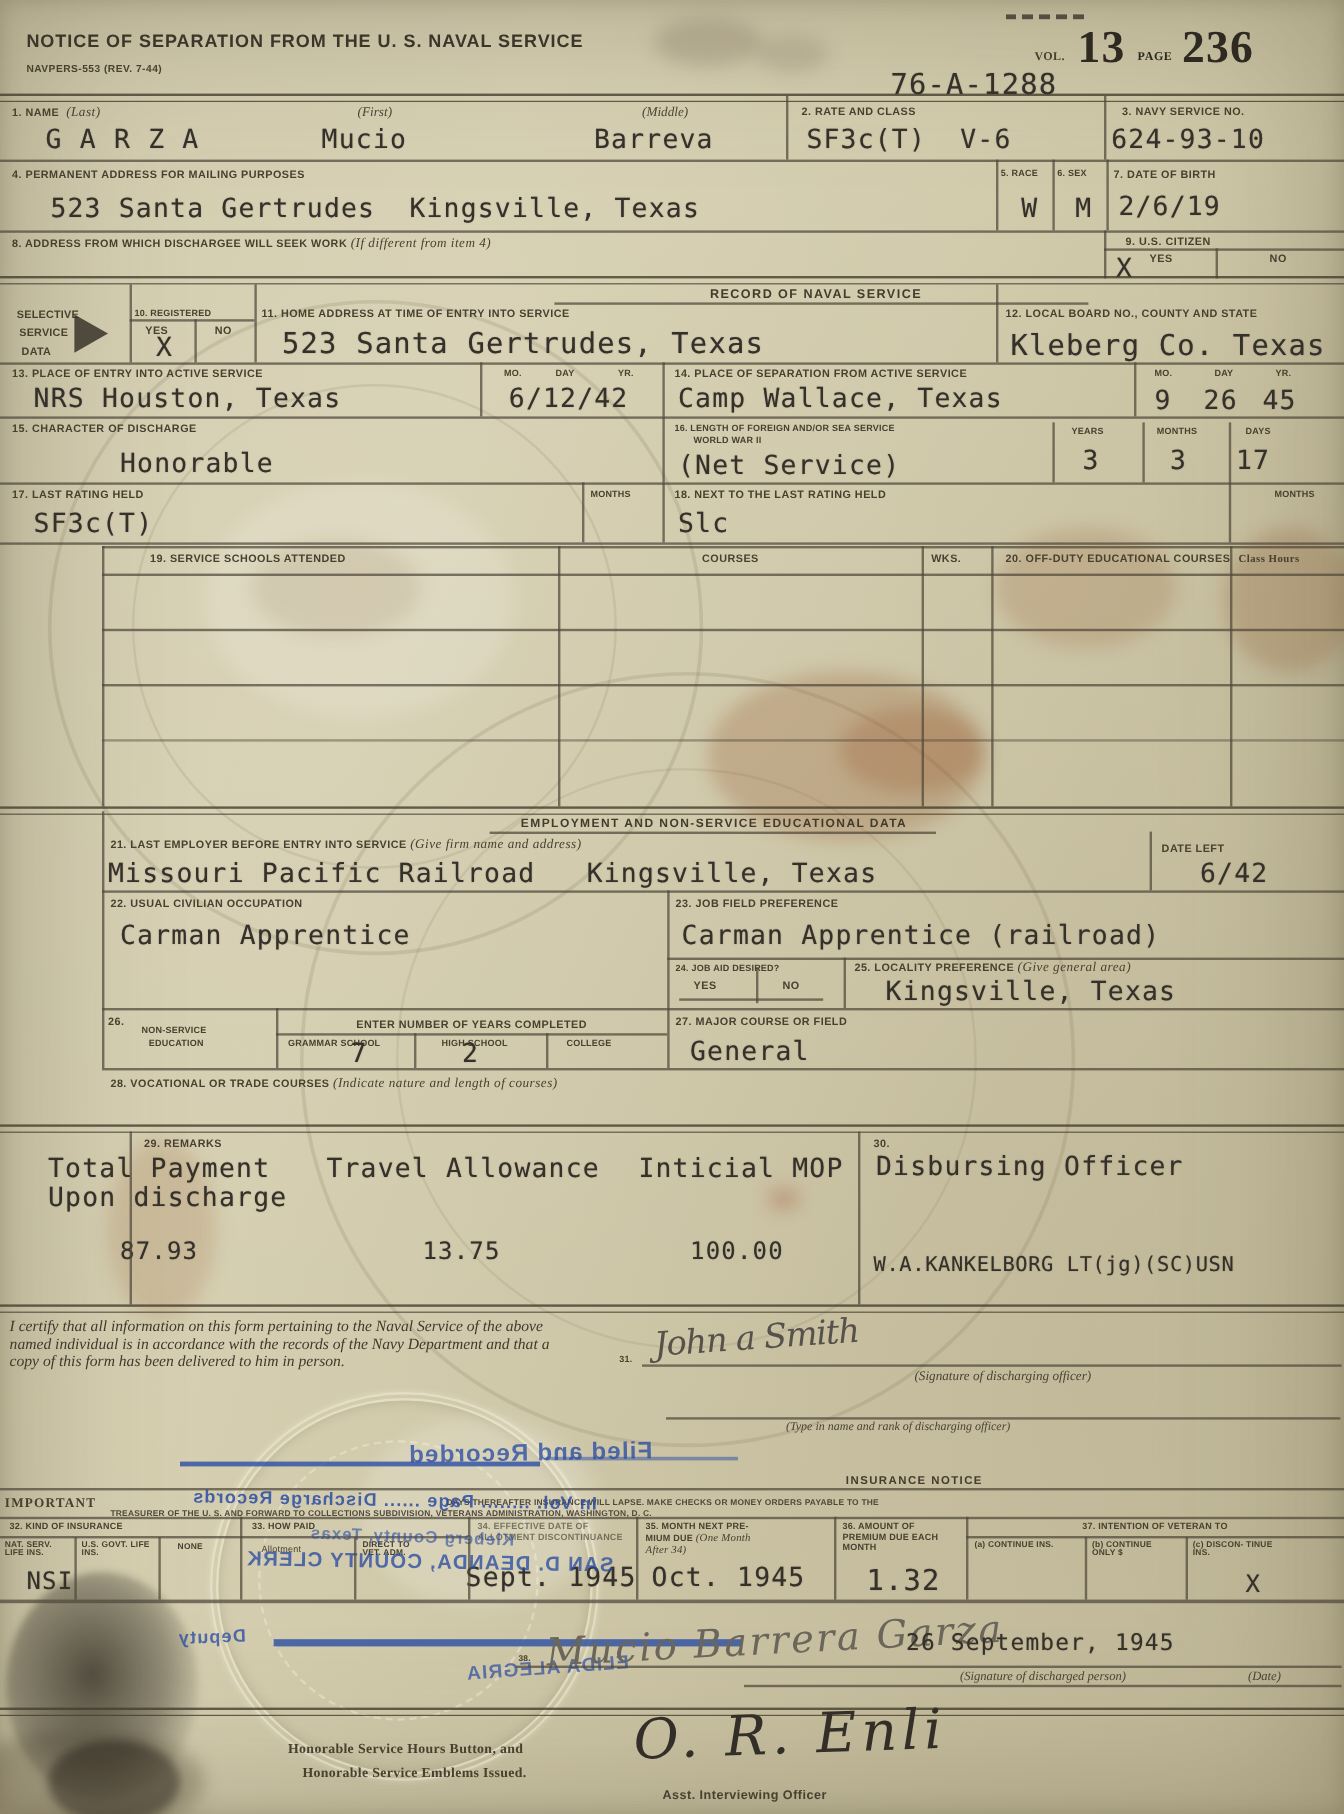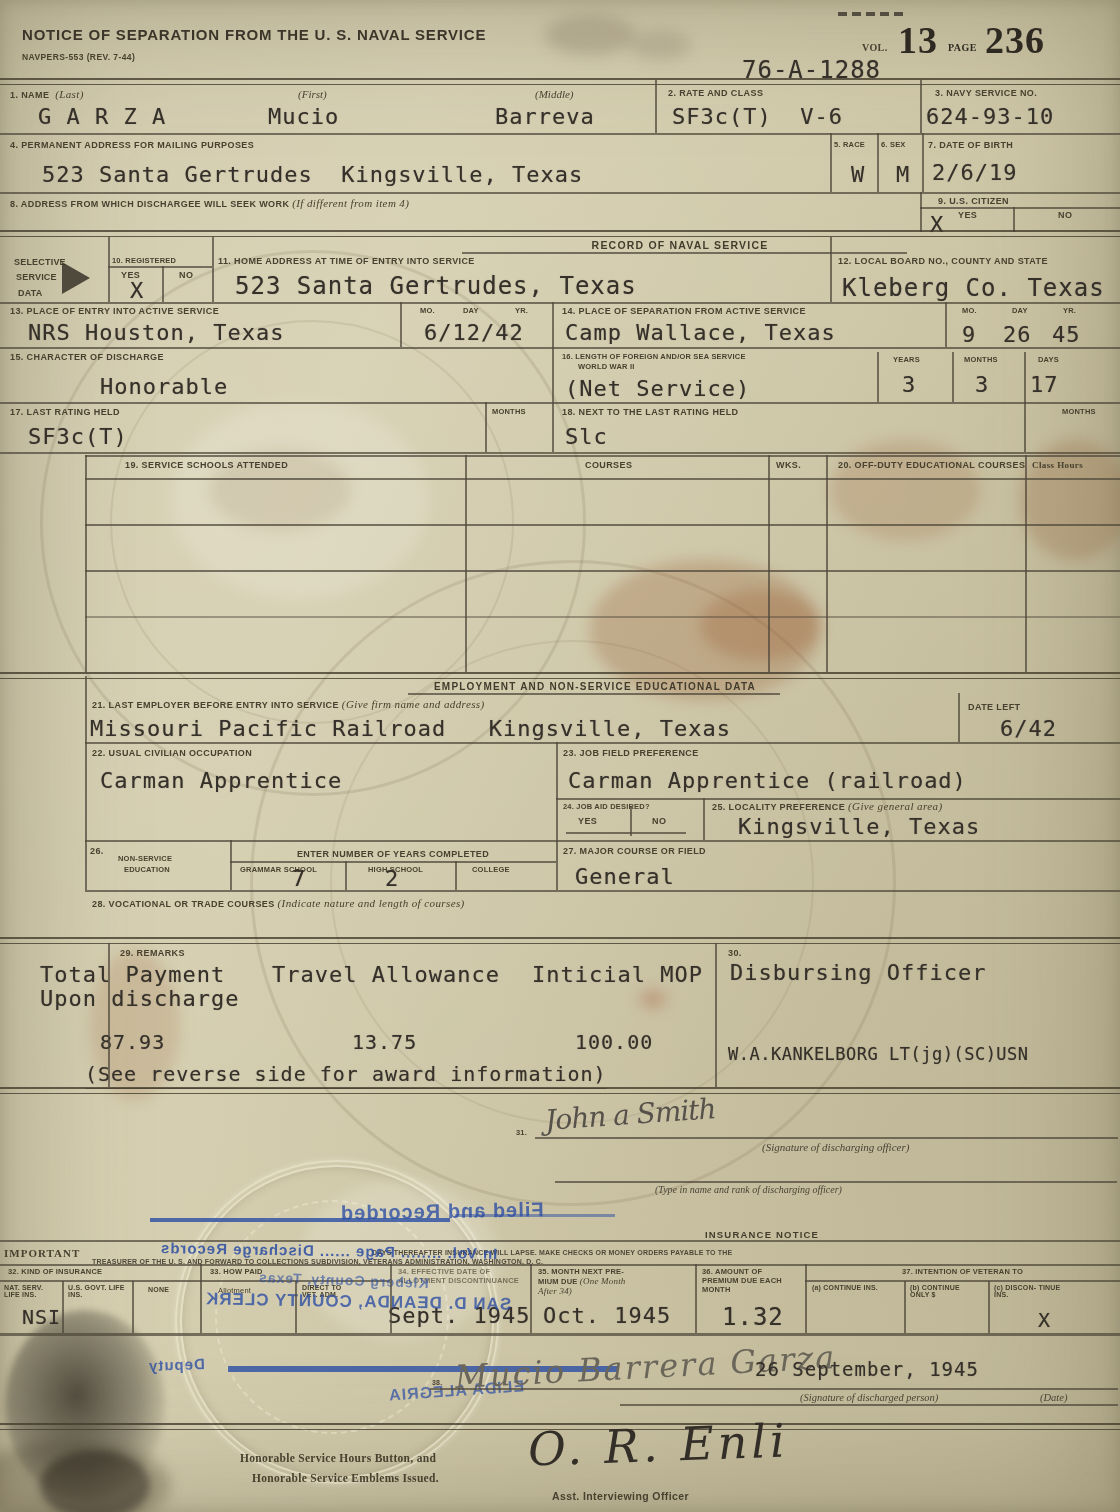--- a/index.html
+++ b/index.html
@@ -239,28 +239,28 @@
 
   <div class="rule2" style="left:0;top:937px;width:1120px;"></div>
   <div class="lbl" style="left:120px;top:948px;">29.  REMARKS</div>
   <div class="type big" style="left:40px;top:962px;">Total Payment</div>
   <div class="type big" style="left:272px;top:962px;">Travel Allowance</div>
   <div class="type big" style="left:532px;top:962px;">Inticial MOP</div>
   <div class="type big" style="left:40px;top:986px;">Upon discharge</div>
   <div class="type" style="left:100px;top:1030px;">87.93</div>
   <div class="type" style="left:352px;top:1030px;">13.75</div>
   <div class="type" style="left:575px;top:1030px;">100.00</div>
-  <div class="type" style="left:85px;top:1062px;border-bottom:1.5px solid rgba(79,72,58,.75);padding-bottom:2px;">(See reverse side for award information)</div>
   <div class="vl" style="left:108px;top:943px;height:144px;"></div>
   <div class="vl" style="left:715px;top:943px;height:144px;"></div>
   <div class="lbl" style="left:728px;top:948px;">30.</div>
   <div class="type big" style="left:730px;top:960px;">Disbursing Officer</div>
   <div class="type sm" style="left:728px;top:1032px;margin-top:12px;">W.A.KANKELBORG LT(jg)(SC)USN</div>
   <div class="rule2" style="left:0;top:1087px;width:1120px;"></div>
 
+  <div class="ital" style="left:8px;top:1098px;width:452px;white-space:normal;font-size:13px;line-height:14.5px;color:#3f392d;">I certify that all information on this form pertaining to the Naval Service of the above named individual is in accordance with the records of the Navy Department and that a copy of this form has been delivered to him in person.</div>
   <div class="lbl sm" style="left:516px;top:1128px;">31.</div>
   <div class="script" style="left:545px;top:1098px;transform:rotate(-4deg);">John a Smith</div>
   <div class="hl" style="left:535px;top:1137px;width:583px;"></div>
   <div class="ital" style="left:762px;top:1141px;">(Signature of discharging officer)</div>
   <div class="hl" style="left:555px;top:1181px;width:562px;height:2px;"></div>
   <div class="ital" style="left:655px;top:1184px;font-size:10px;">(Type in name and rank of discharging officer)</div>
 
   <div class="blue" style="left:340px;top:1200px;font-size:20px;transform:scaleX(-1) rotate(1deg);">Filed and Recorded</div>
   <div class="blueline" style="left:150px;top:1218px;width:300px;height:4px;"></div>
   <div class="blueline" style="left:455px;top:1214px;width:160px;height:3px;opacity:.5;"></div>

